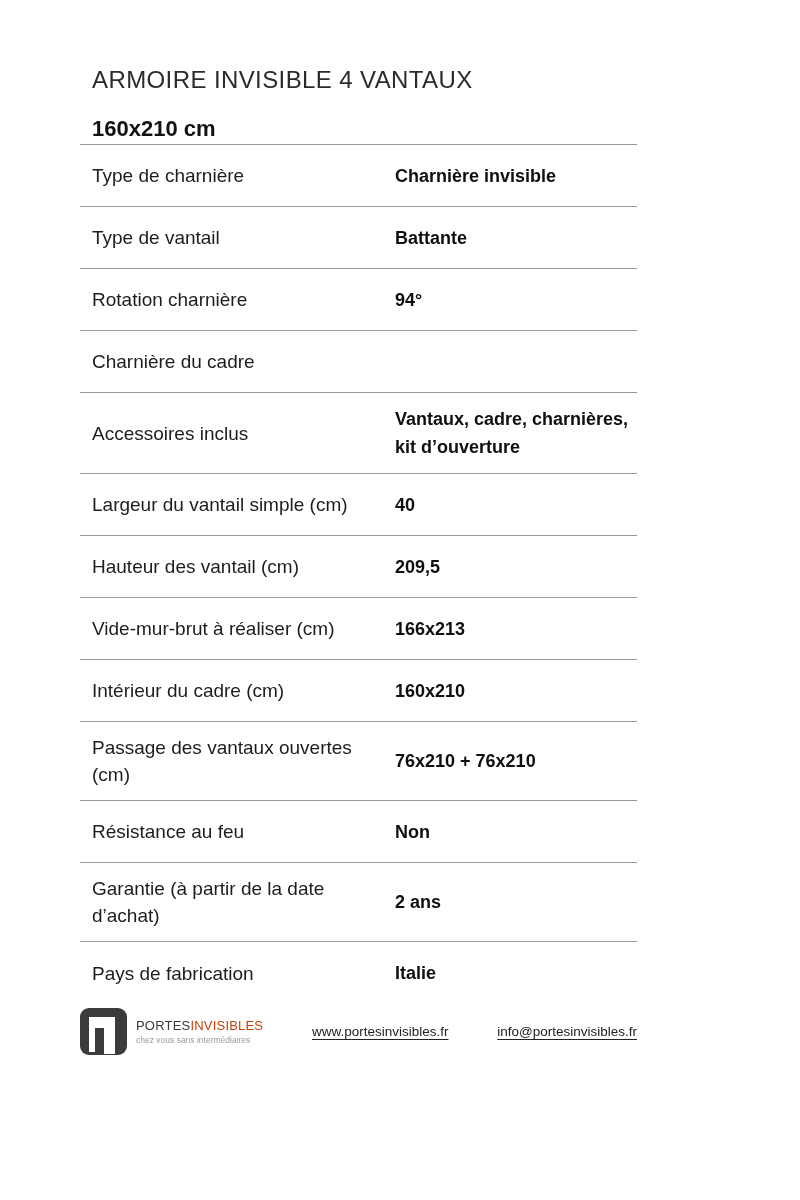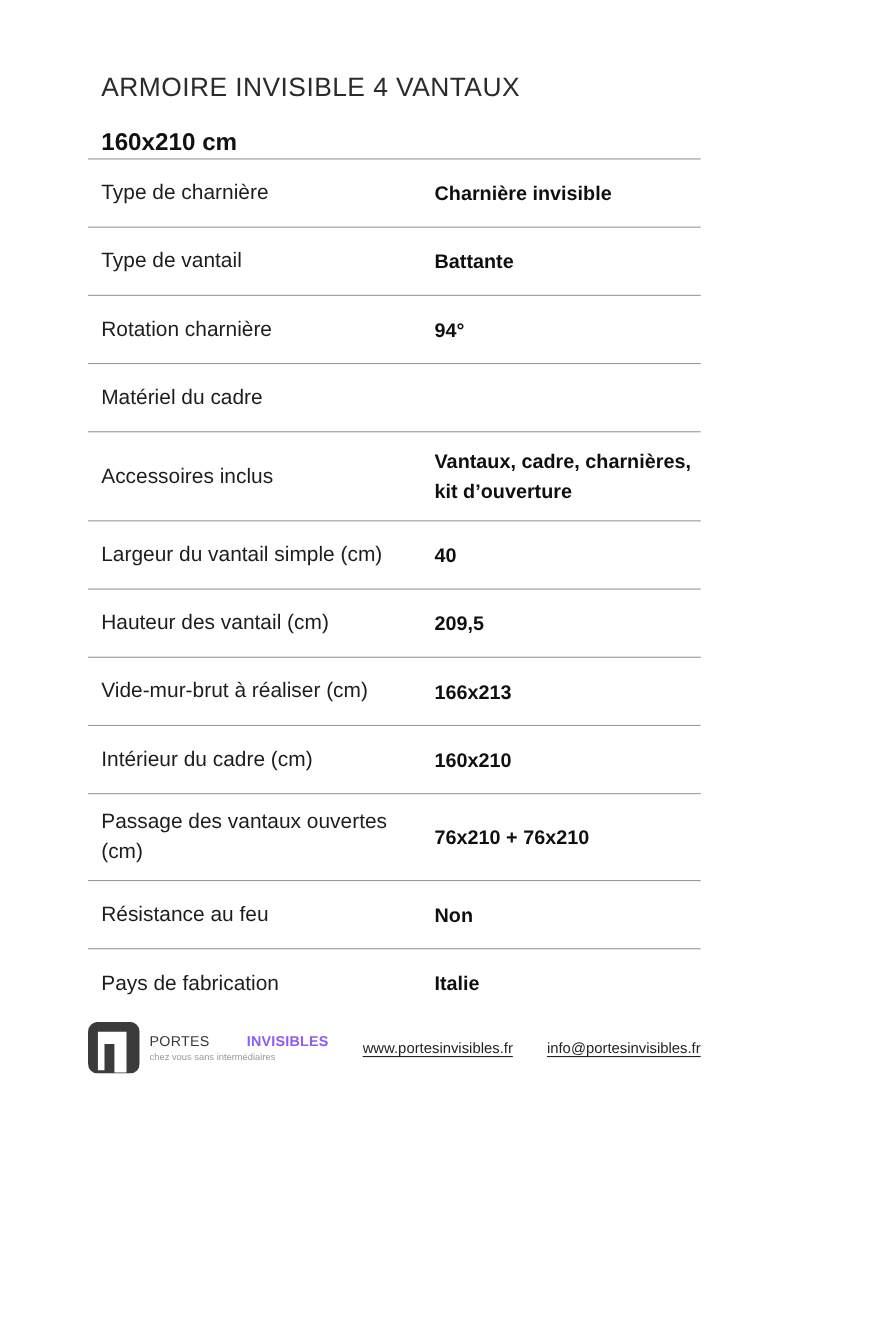--- a/index.html
+++ b/index.html
@@ -86,21 +86,21 @@
     gap: 9px;
   }
   .logo-mark { display: block; }
   .brand-lines { display: flex; flex-direction: column; }
   .brand-name {
     font-size: 13px;
     letter-spacing: 0.2px;
     white-space: nowrap;
   }
   .brand-bold   { font-weight: 400; color: #3a3a3a; }
-  .brand-light  { font-weight: 700; color: #8b5cf6; margin-left: 34px; }
+  .brand-light  { font-weight: 400; color: #c2410c; }
   .brand-tagline {
     font-size: 8.5px;
     color: #999999;
     margin-top: 2px;
     white-space: nowrap;
   }
   .footer-link {
     font-size: 13.5px;
     color: #222222;
     text-decoration: underline;
@@ -125,21 +125,21 @@
         </div>
         <div class="spec-row">
           <div class="spec-label"><span class="inner">Type de vantail</span></div>
           <div class="spec-value">Battante</div>
         </div>
         <div class="spec-row">
           <div class="spec-label"><span class="inner">Rotation charnière</span></div>
           <div class="spec-value">94°</div>
         </div>
         <div class="spec-row">
-          <div class="spec-label"><span class="inner">Matériel du cadre</span></div>
+          <div class="spec-label"><span class="inner">Charnière du cadre</span></div>
         </div>
         <div class="spec-row">
           <div class="spec-label"><span class="inner">Accessoires inclus</span></div>
           <div class="spec-value">Vantaux, cadre, charnières, kit d’ouverture</div>
         </div>
         <div class="spec-row">
           <div class="spec-label"><span class="inner">Largeur du vantail simple (cm)</span></div>
           <div class="spec-value">40</div>
         </div>
         <div class="spec-row">
@@ -156,20 +156,24 @@
         </div>
         <div class="spec-row">
           <div class="spec-label"><span class="inner">Passage des vantaux ouvertes (cm)</span></div>
           <div class="spec-value">76x210 + 76x210</div>
         </div>
         <div class="spec-row">
           <div class="spec-label"><span class="inner">Résistance au feu</span></div>
           <div class="spec-value">Non</div>
         </div>
         <div class="spec-row">
+          <div class="spec-label"><span class="inner">Garantie (à partir de la date d’achat)</span></div>
+          <div class="spec-value">2 ans</div>
+        </div>
+        <div class="spec-row">
           <div class="spec-label"><span class="inner">Pays de fabrication</span></div>
           <div class="spec-value">Italie</div>
         </div>
       </div>
   </div>
 
   <div class="footer">
     <div class="logo-group">
       <svg class="logo-mark" width="47" height="47" viewBox="0 0 47 47" aria-hidden="true">
         <rect x="0" y="0" width="47" height="47" rx="9" fill="#3b3b3b"></rect>

